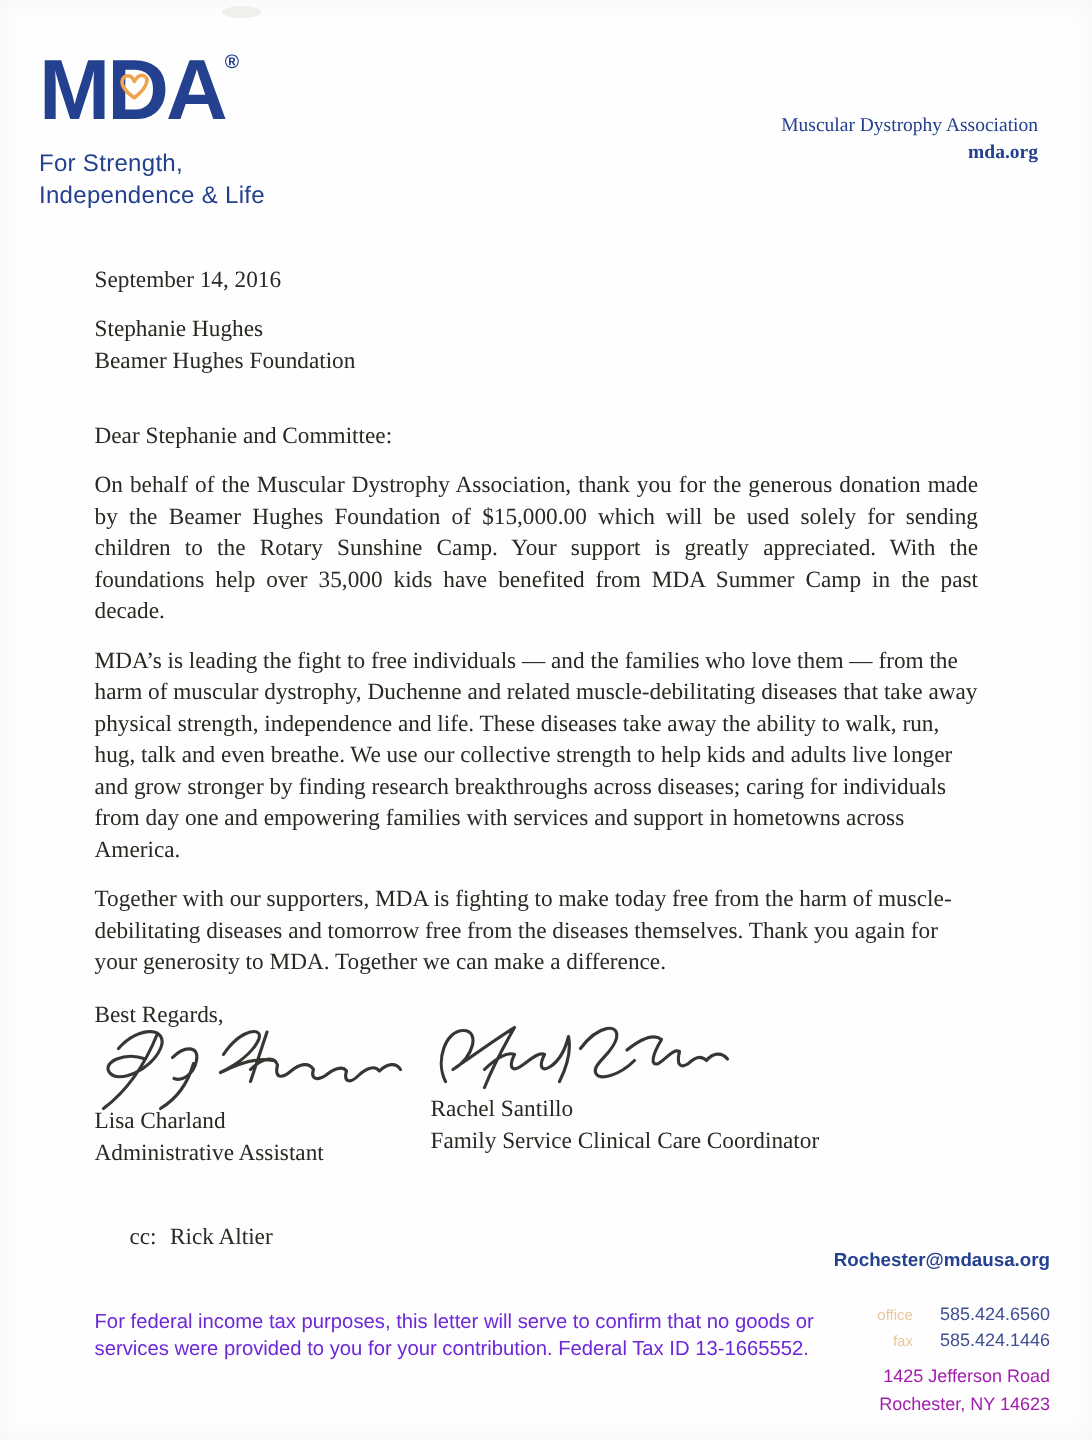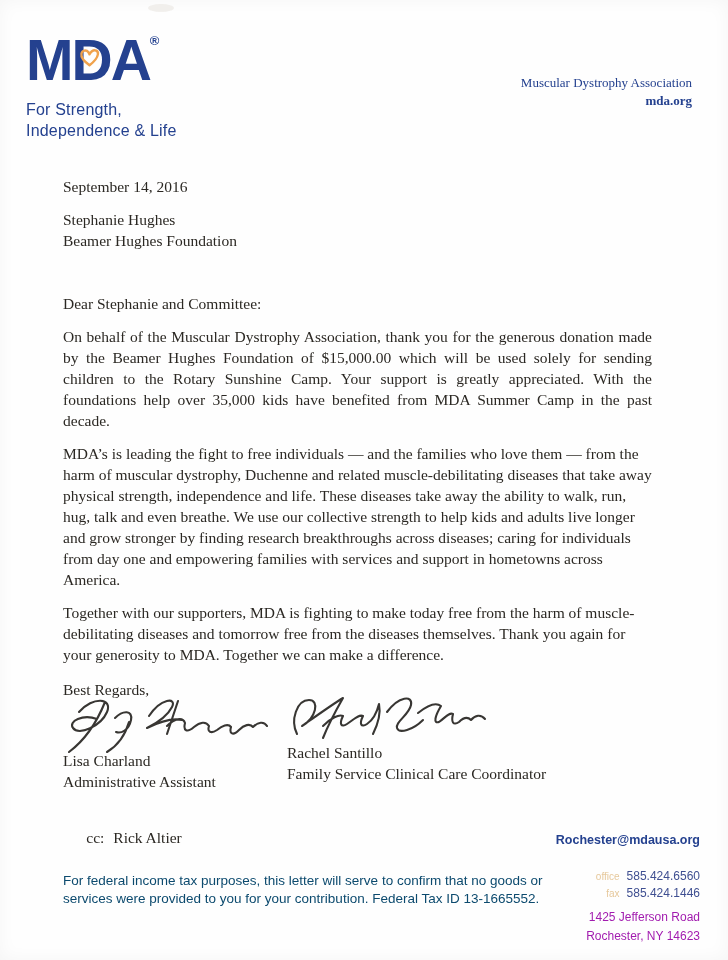--- a/index.html
+++ b/index.html
@@ -34,21 +34,21 @@
     font-family:Liberation Serif, serif;
     font-size:13px;line-height:1.4;color:#24418f;
   }
   .org-site{font-weight:bold;}
   
   .body{
     position:absolute;left:63px;top:176px;width:601px;
     font-size:15.5px;line-height:21px;
   }
   .addressee{margin-top:12px;}
-  .salutation{margin-top:42px;}
+  .salutation{margin-top:29px;}
   .para{margin:12px 12px 0 0;}
   .para.justified{text-align:justify;}
   .closing{margin-top:14px;}
   
   .sig-row{display:flex;margin-top:-8px;}
   .sig-col-left{width:224px;flex:0 0 224px;}
   .sig-col-right{flex:1;}
   .sig-img{display:block;}
   .sig-img path{fill:none;stroke:#1d1a17;stroke-width:2.1;stroke-linecap:round;stroke-linejoin:round;opacity:.88;}
   .sig-name{margin-top:-6px;}
@@ -57,28 +57,28 @@
   .cc-name{margin-left:9px;}
   
   .email{
     position:absolute;right:28px;top:833px;
     font-family:"Liberation Sans", sans-serif;
     font-size:12.5px;font-weight:bold;color:#24418f;
   }
   .tax-note{
     position:absolute;left:63px;top:872px;width:528px;
     font-family:"Liberation Sans", sans-serif;
-    font-size:13.5px;line-height:1.35;color:#0c4a6e;
+    font-size:13.5px;line-height:1.35;color:#6d28d9;
   }
   .phone-block{
     position:absolute;right:28px;top:868px;text-align:right;
     font-family:"Liberation Sans", sans-serif;
     font-size:12px;line-height:1.4;color:#3f4f91;
   }
-  .phone-label{color:#e6c89b;font-size:10px;margin-right:7px;}
+  .phone-label{color:#e6c89b;font-size:10px;margin-right:18px;}
   .address-block{
     position:absolute;right:28px;top:908px;text-align:right;
     font-family:"Liberation Sans", sans-serif;
     font-size:12px;line-height:1.55;color:#a21caf;
   }
   
   .scan-smudge{position:absolute;left:148px;top:4px;width:26px;height:8px;
     background:#e8e4de;border-radius:50%;opacity:.55;}
 </style>
 </head>

